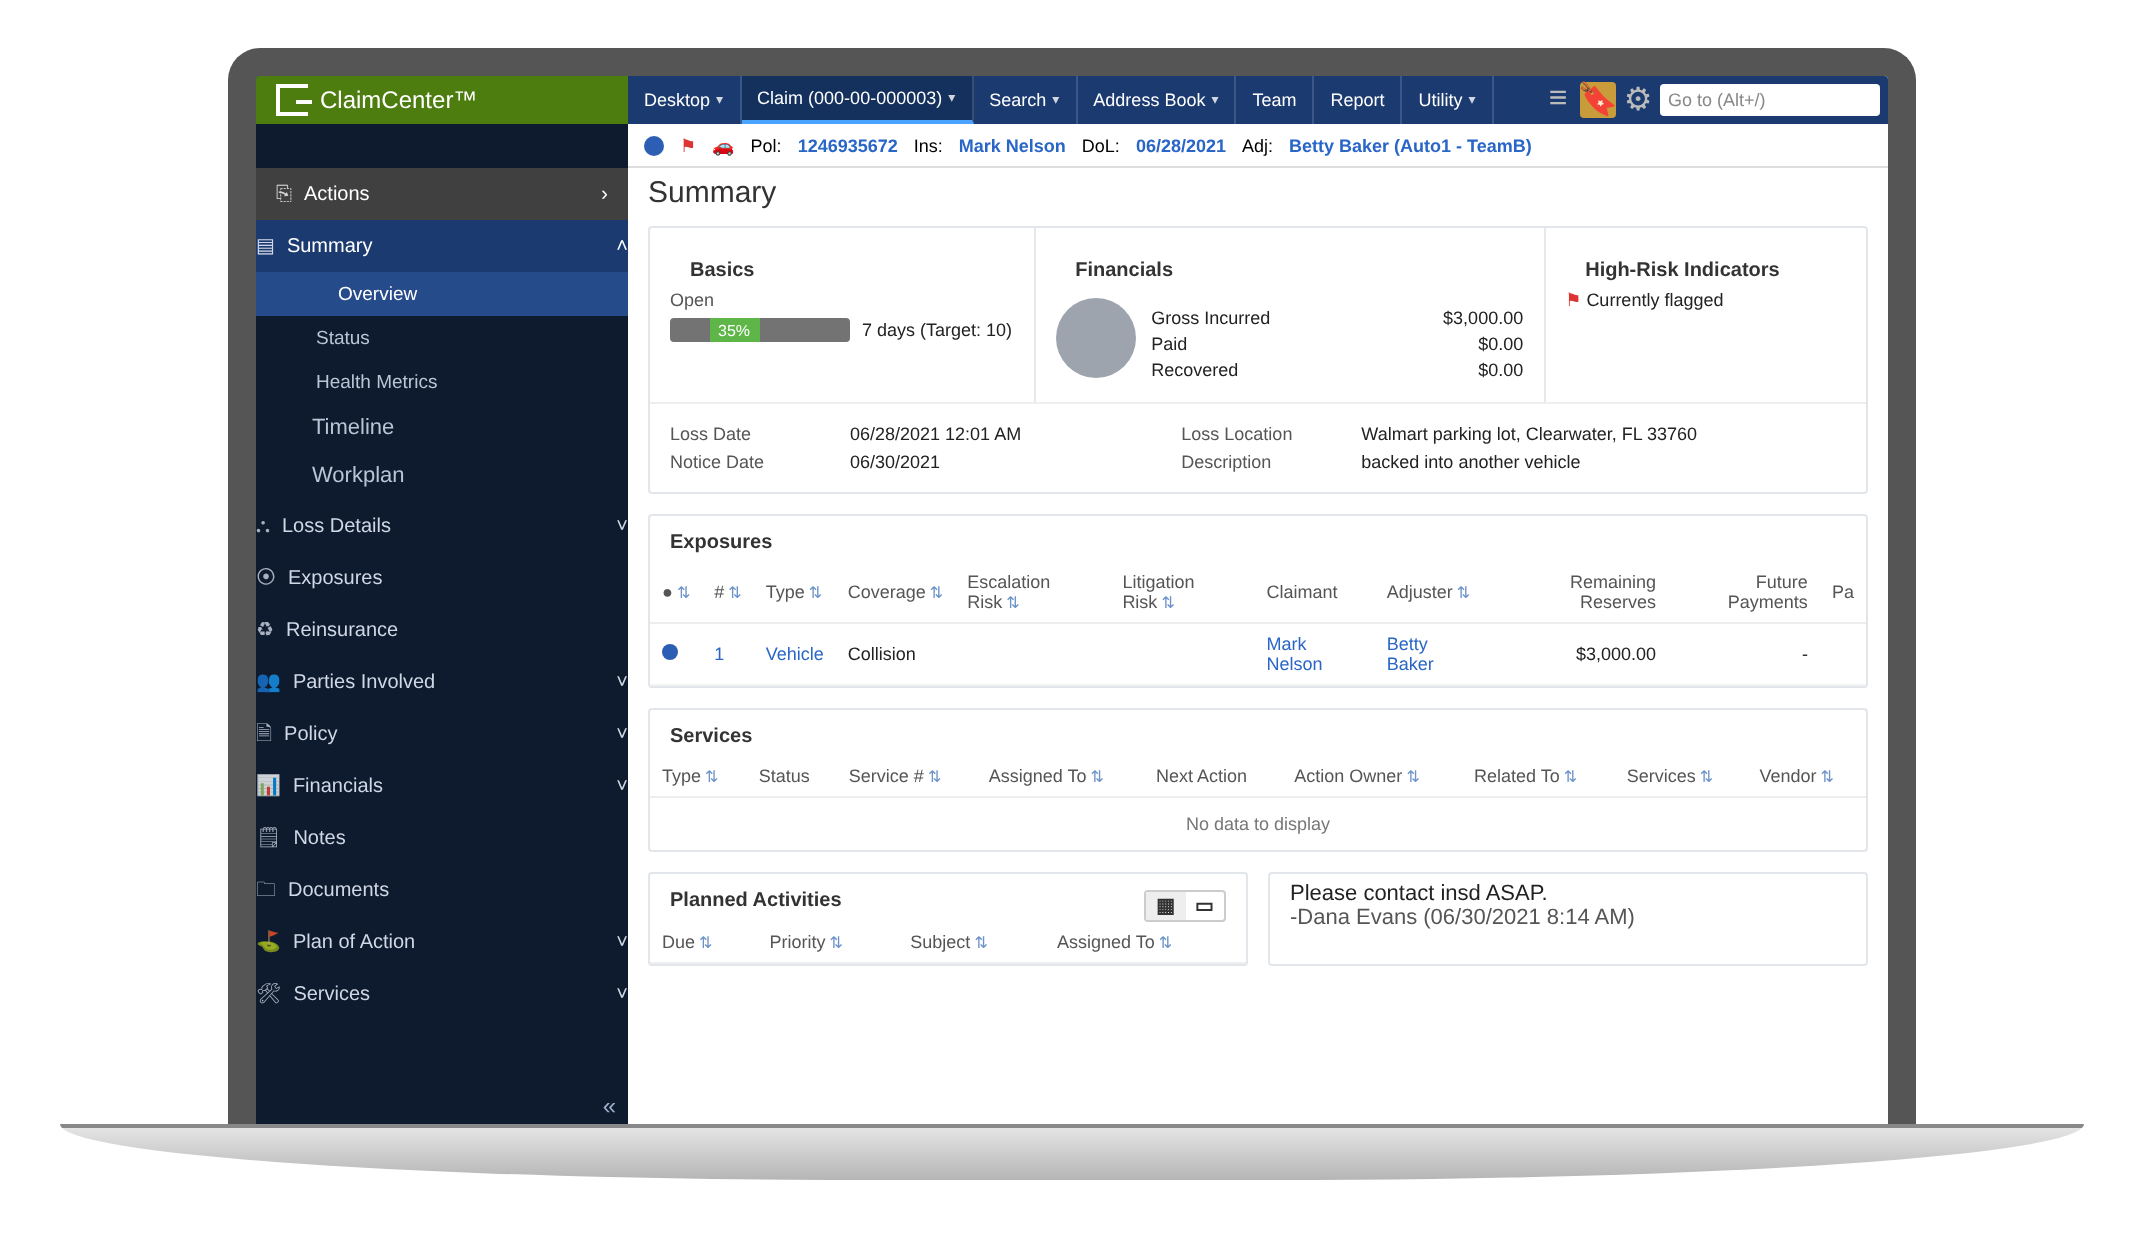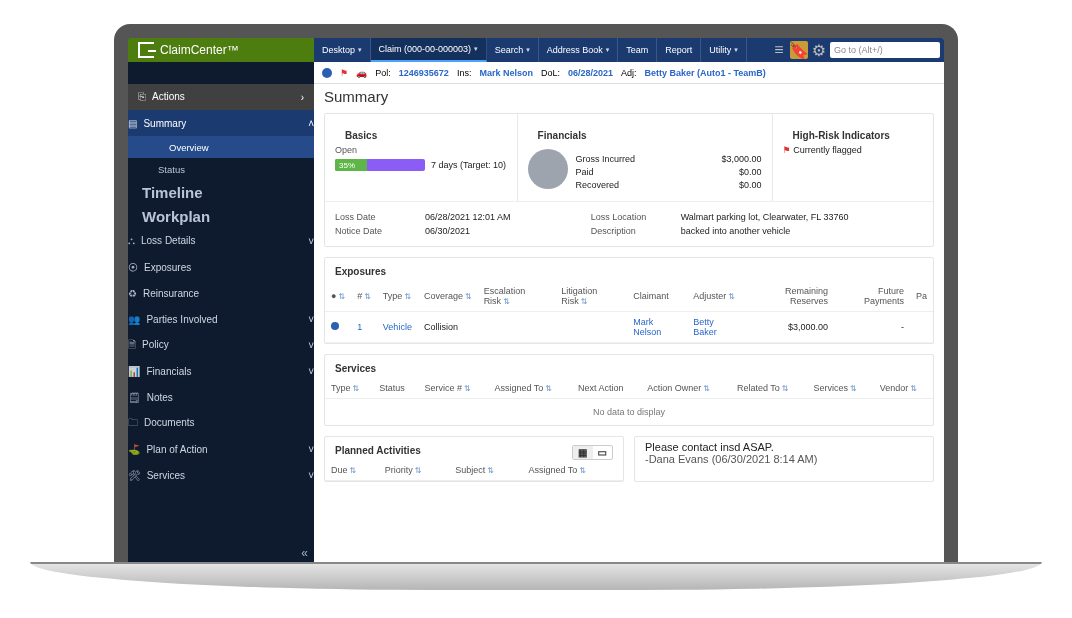--- a/index.html
+++ b/index.html
@@ -27,34 +27,34 @@
   .claimbar .flag{color:#d33;}
   .claimbar b{font-weight:bold;}
   .claimbar a{color:#2966c7;text-decoration:none;cursor:pointer;}
   
   .sidebar{width:186px;background:#0e1a2e;color:#cfd8e4;height:100%;padding-top:46px;overflow:hidden;position:relative;}
   .sidebar .actions{background:#404040;color:#fff;height:26px;display:flex;align-items:center;padding:0 10px;font-size:10px;justify-content:space-between;}
   .sidebar .section{height:26px;display:flex;align-items:center;padding:0 0;font-size:10px;justify-content:space-between;cursor:pointer;}
   .sidebar .section.hl{background:#1b3a70;color:#fff;}
   .sidebar .sub{height:22px;display:flex;align-items:center;padding-left:30px;font-size:9.5px;color:#b9c5d6;cursor:pointer;}
   .sidebar .sub.hl{background:#264b8a;color:#fff;padding-left:41px;}
-  .sidebar .plain{height:24px;display:flex;align-items:center;padding-left:14px;font-size:15px;color:#b9c5d6;cursor:pointer;font-weight:bold;}
+  .sidebar .plain{height:24px;display:flex;align-items:center;padding-left:28px;font-size:11px;color:#b9c5d6;cursor:pointer;}
   .sidebar .ico{width:12px;margin-right:6px;opacity:.8;text-align:center;}
   .sidebar .collapse{position:absolute;bottom:4px;right:6px;color:#9fb0c9;font-size:12px;}
   
   .main{flex:1;padding:50px 10px 6px 10px;overflow:auto;height:100%;}
   .main h1{font-size:15px;font-weight:normal;color:#333;margin-bottom:8px;}
   .panel{border:1px solid #e2e5ea;border-radius:2px;margin-bottom:10px;background:#fff;}
   .panel .ph{padding:8px 10px 4px;font-size:10px;color:#333;font-weight:bold;}
   .row3{display:flex;}
   .row3>div{flex:1;padding:8px 10px;border-right:1px solid #e8e8e8;}
   .row3>div:last-child{border-right:none;}
   .sml{font-size:9px;color:#555;margin-bottom:4px;}
   .progress{display:flex;align-items:center;gap:6px;}
-  .bar{width:90px;height:12px;background:#8b5cf6;border-radius:2px;overflow:hidden;}
+  .bar{width:90px;height:12px;background:#737373;border-radius:2px;overflow:hidden;padding-left:20px;}
   .fill{height:100%;background:#5fb648;color:#fff;font-size:8px;display:flex;align-items:center;padding-left:4px;}
   .circle{width:40px;height:40px;border-radius:50%;background:#9ea4ad;margin:4px 8px 0 0;float:left;}
   .fin{display:flex;justify-content:space-between;font-size:9px;margin:3px 0;}
   .kv{display:flex;margin:4px 0;font-size:9px;}
   .kv .k{width:90px;color:#555;}
   .kv .v{flex:1;}
   .tbl{width:100%;border-collapse:collapse;font-size:9px;}
   .tbl th{color:#555;font-weight:normal;text-align:left;padding:5px 6px;border-bottom:1px solid #eee;}
   .tbl td{padding:5px 6px;border-bottom:1px solid #f3f3f3;}
   .sort{color:#6c93c9;font-size:8px;margin-left:2px;}
@@ -135,20 +135,21 @@
         <div class="actions">
           <span><span class="ico">⎘</span><span>Actions</span></span>
           <span>›</span>
         </div>
         <div class="section hl">
           <span><span class="ico">▤</span><span>Summary</span></span>
           <span>˄</span>
         </div>
         <div class="sub hl">Overview</div>
         <div class="sub">Status</div>
+        <div class="sub">Health Metrics</div>
         <div class="plain">Timeline</div>
         <div class="plain">Workplan</div>
         <div class="section">
             <span><span class="ico">⛬</span><span>Loss Details</span></span>
             <span>˅</span>
           </div>
         <div class="section">
             <span><span class="ico">⦿</span><span>Exposures</span></span>
           </div>
         <div class="section">

